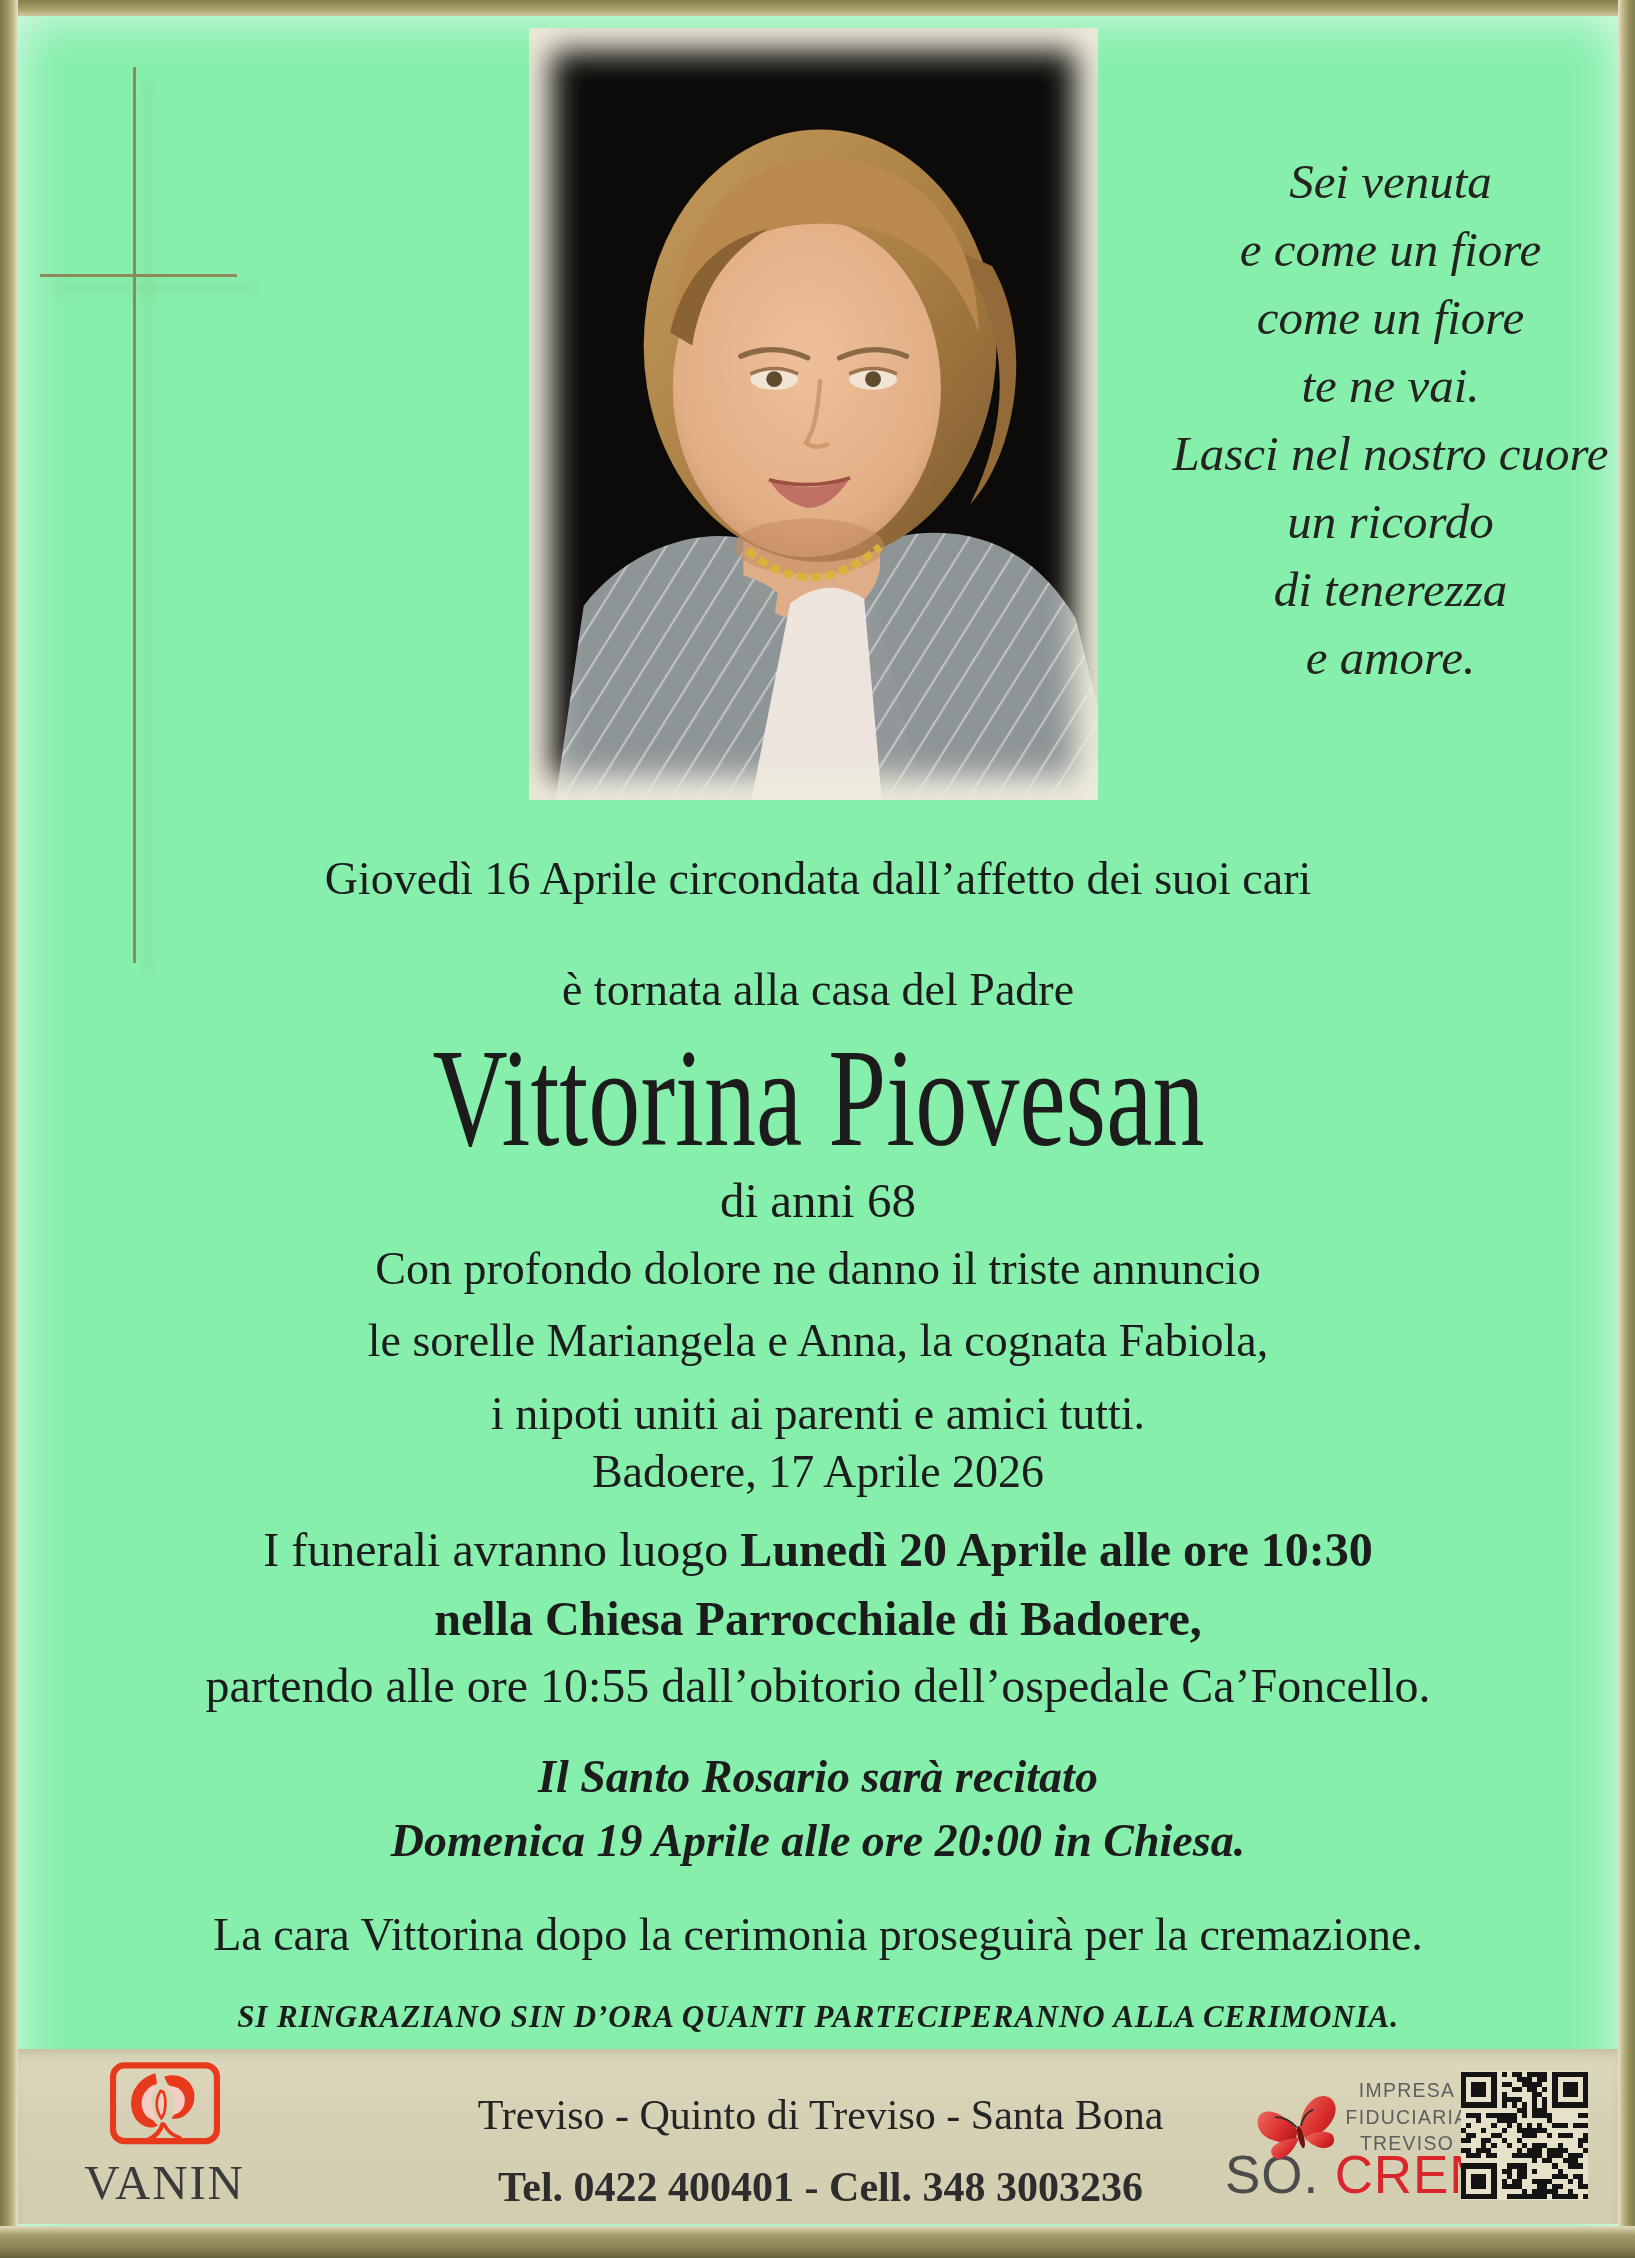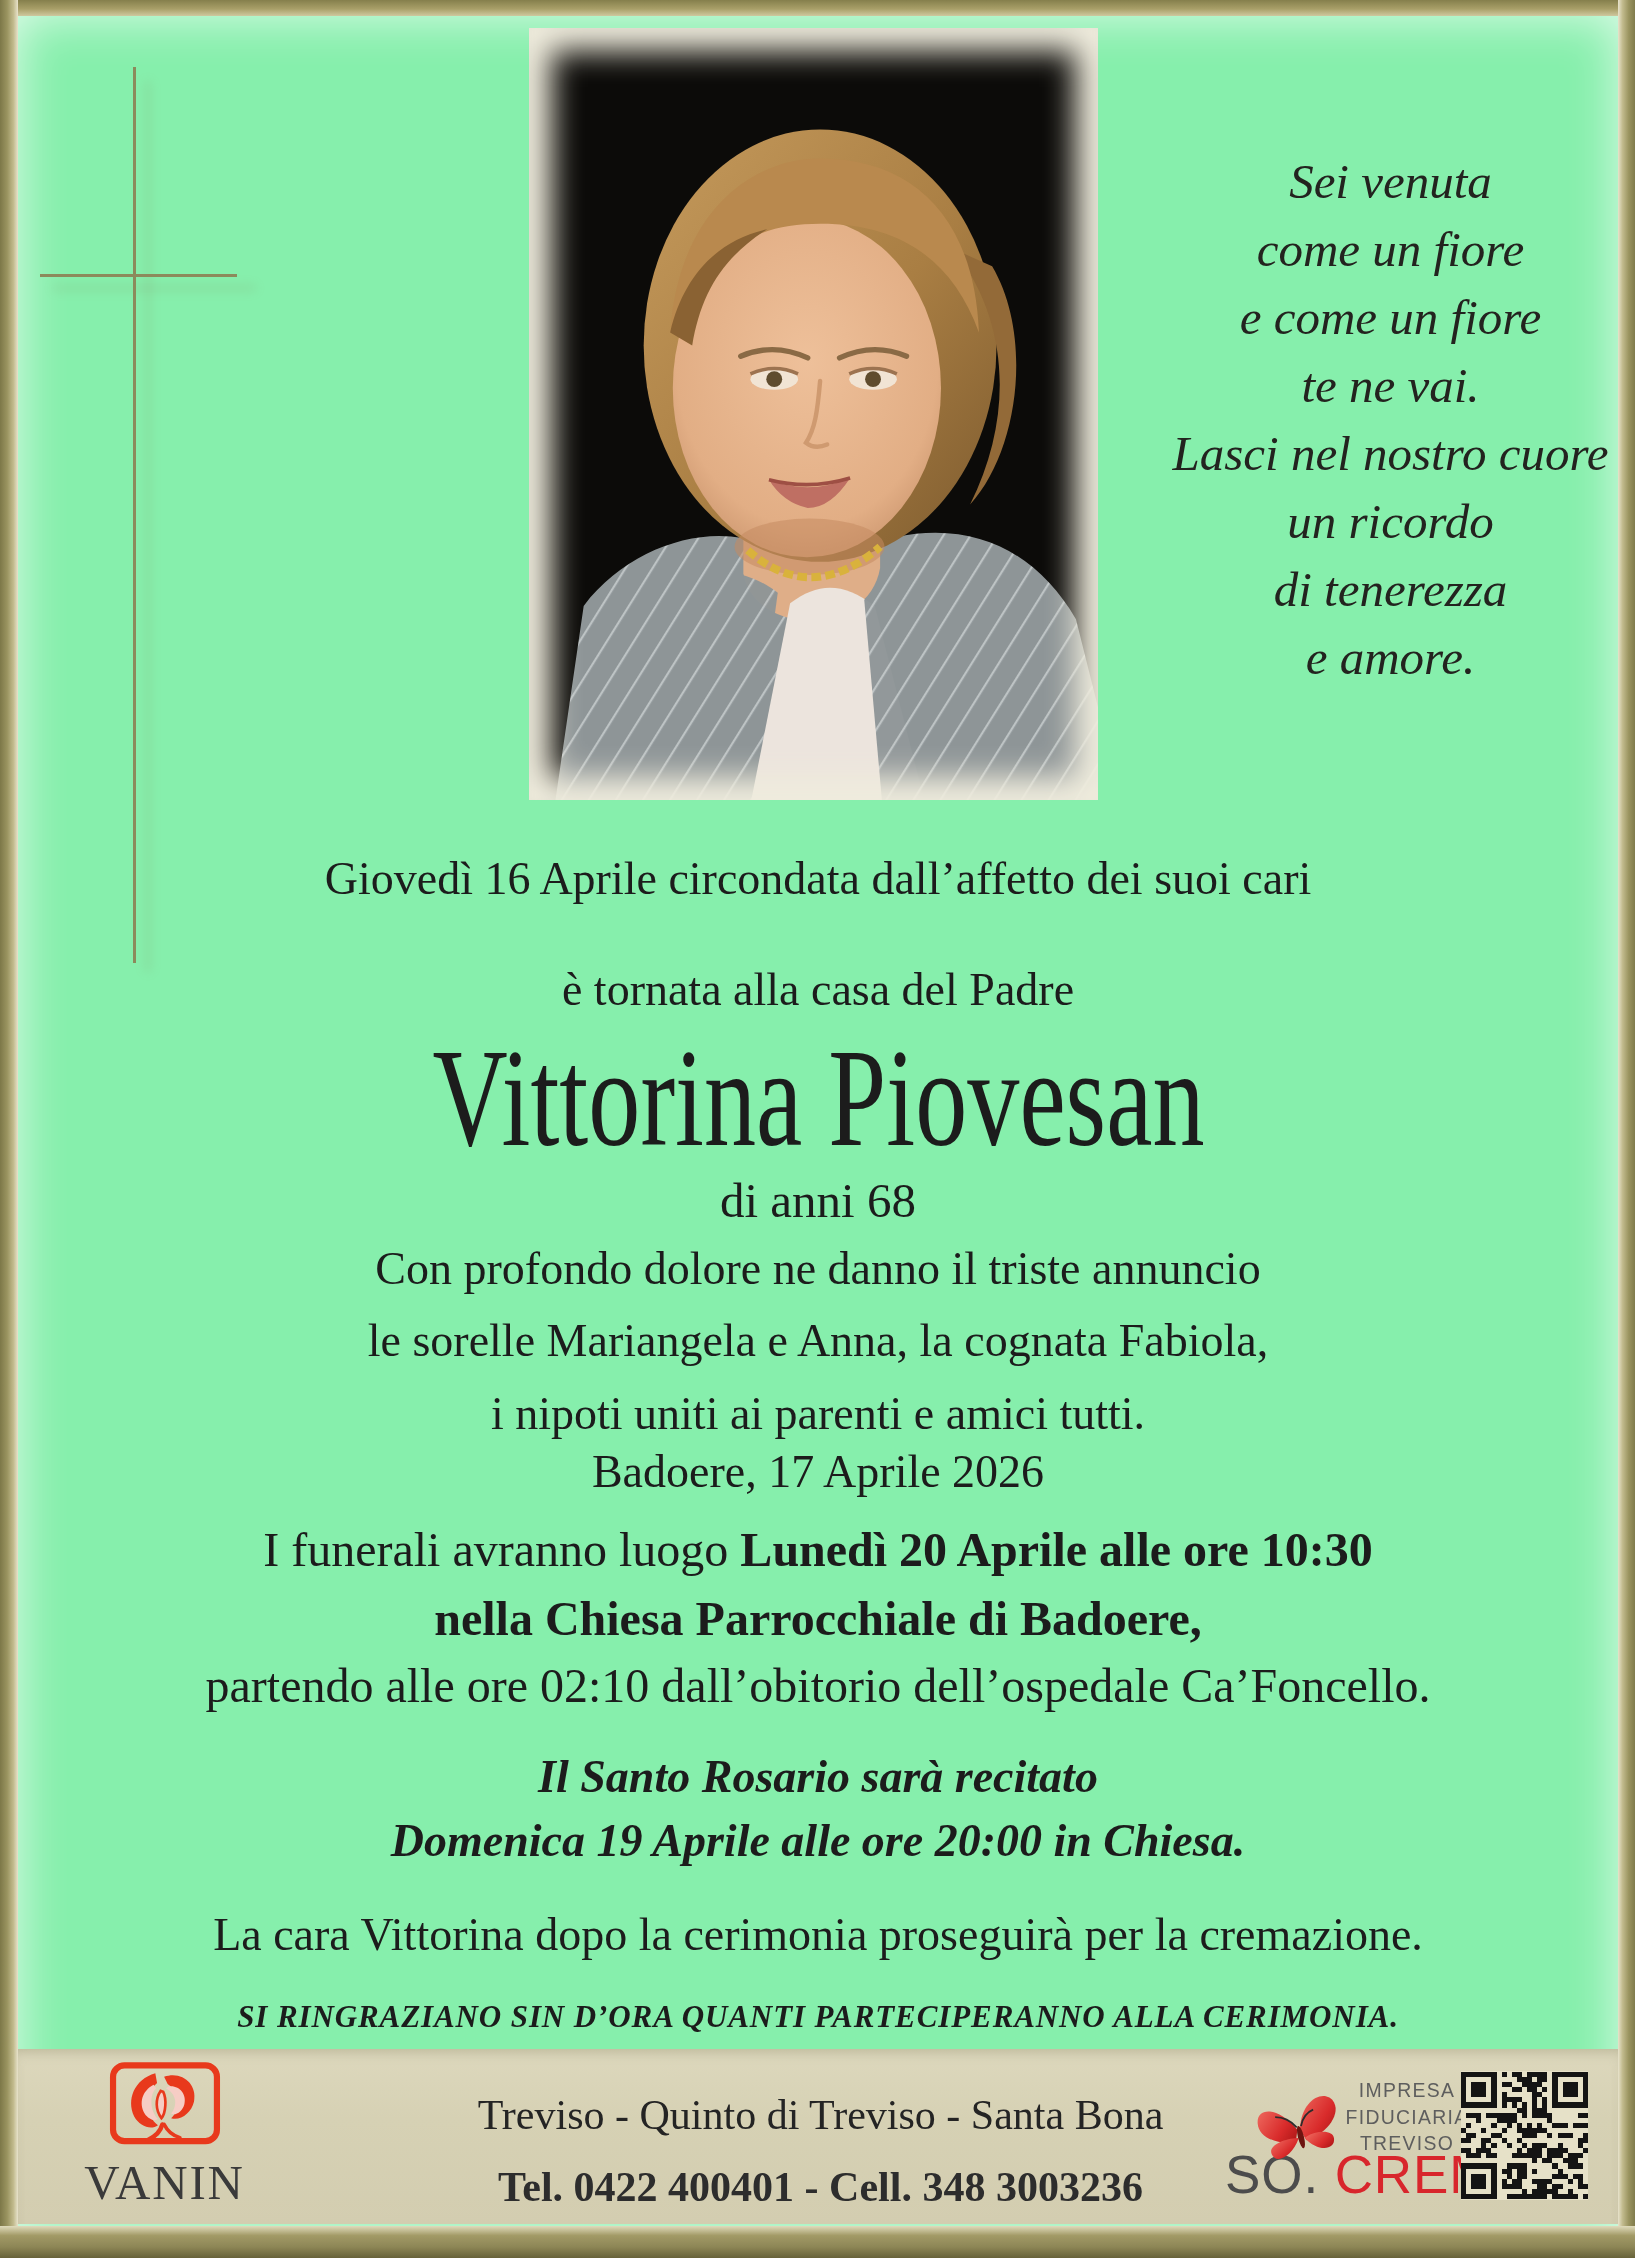--- a/index.html
+++ b/index.html
@@ -143,22 +143,22 @@
 
       <ellipse cx="318" cy="588" rx="85" ry="32" fill="#c58a60" opacity=".55"></ellipse>
 
       <path d="M248,592 Q320,655 398,588" stroke="#d9b23c" stroke-width="9" fill="none" stroke-dasharray="11 5"></path>
     </svg>
     <div class="feather"></div>
   </div>
 
   <div class="poem">
     <div>Sei venuta</div>
+    <div>e come un fiore</div>
     <div>come un fiore</div>
-    <div>e come un fiore</div>
     <div>te ne vai.</div>
     <div>Lasci nel nostro cuore</div>
     <div>un ricordo</div>
     <div>di tenerezza</div>
     <div>e amore.</div>
   </div>
 
   <div class="line fs52" style="top:854px">Giovedì 16 Aprile circondata dall’affetto dei suoi cari</div>
   <div class="line fs52" style="top:965px">è tornata alla casa del Padre</div>
 
@@ -171,21 +171,21 @@
   <div class="line fs52" style="top:1244px">Con profondo dolore ne danno il triste annuncio</div>
   <div class="line fs52" style="top:1316px">le sorelle Mariangela e Anna, la cognata Fabiola,</div>
   <div class="line fs52" style="top:1389px">i nipoti uniti ai parenti e amici tutti.</div>
 
   <div class="line fs52" style="top:1447px">Badoere, 17 Aprile 2026</div>
 
   <div class="line fs54" style="top:1524px">
     <span>I funerali avranno luogo </span><span class="bold">Lunedì 20 Aprile alle ore 10:30</span>
   </div>
   <div class="line fs54 bold" style="top:1593px">nella Chiesa Parrocchiale di Badoere,</div>
-  <div class="line fs54" style="top:1660px">partendo alle ore 02:10 dall’obitorio dell’ospedale Ca’Foncello.</div>
+  <div class="line fs54" style="top:1660px">partendo alle ore 10:55 dall’obitorio dell’ospedale Ca’Foncello.</div>
 
   <div class="line fs52 bolditalic" style="top:1752px">Il Santo Rosario sarà recitato</div>
   <div class="line fs52 bolditalic" style="top:1816px">Domenica 19 Aprile alle ore 20:00 in Chiesa.</div>
 
   <div class="line fs52" style="top:1910px">La cara Vittorina dopo la cerimonia proseguirà per la cremazione.</div>
 
   <div class="line thanks">SI RINGRAZIANO SIN D’ORA QUANTI PARTECIPERANNO ALLA CERIMONIA.</div>
 
   <div class="footer-band"></div>
 

